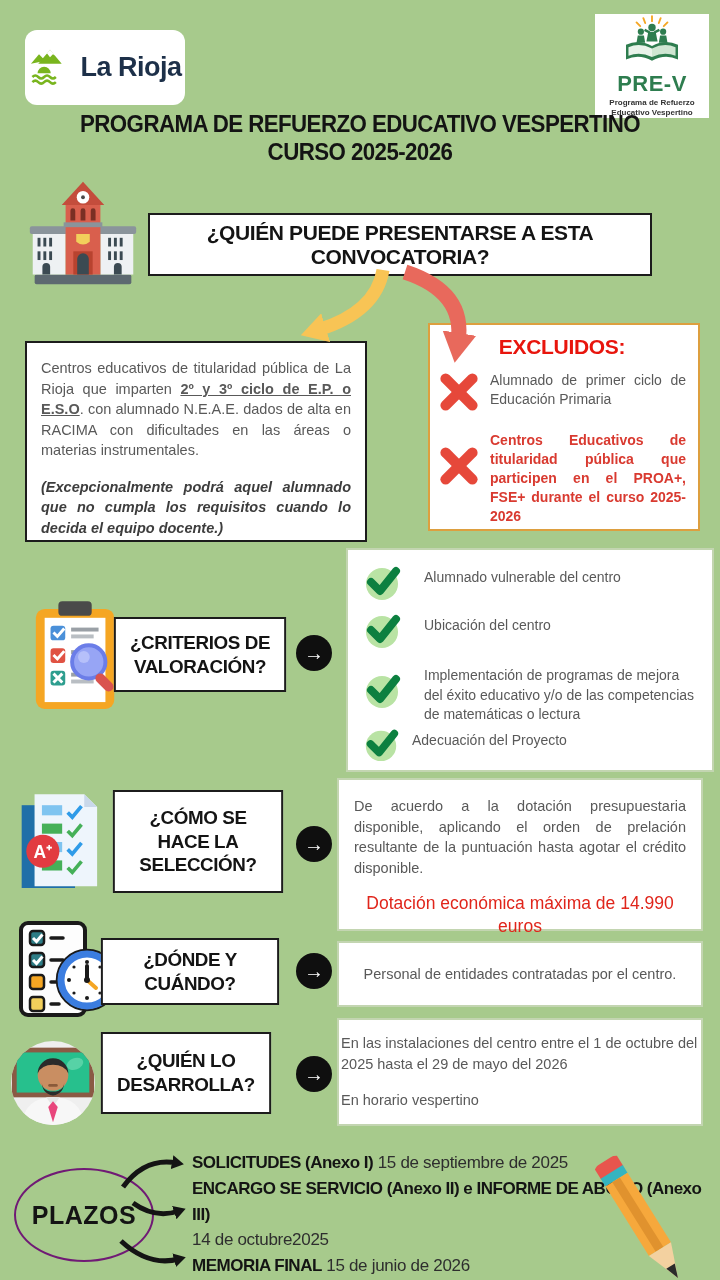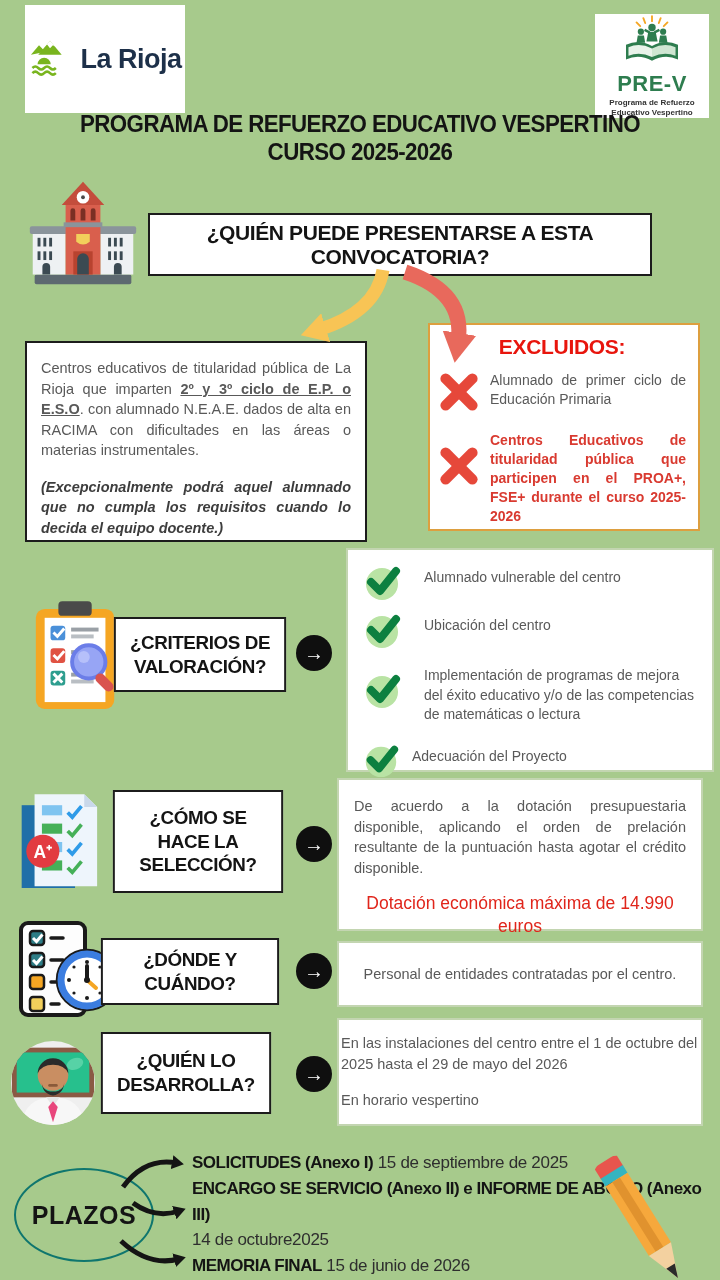--- a/index.html
+++ b/index.html
@@ -40,30 +40,30 @@
 
   .crit-item { display:flex; align-items:flex-start; gap:22px; }
   .crit-text { color:#595959; font-size:14px; line-height:1.4; padding-top:6px; }
 
   .arrow-circle { width:36px; height:36px; border-radius:50%; background:#0f0f0f; color:#fff;
     display:flex; align-items:center; justify-content:center; font-size:20px; font-weight:bold; }
 
   .red-strong { color:#e0251b; font-weight:normal; font-size:17.5px; text-align:center; line-height:1.3; }
 
   .plazos-label { font-weight:bold; font-size:25px; color:#141414; letter-spacing:0.5px; }
-  .plazos-ellipse { border:2px solid #0f766e; border-radius:50%; display:flex; align-items:center; justify-content:center; }
+  .plazos-ellipse { border:2px solid #701a75; border-radius:50%; display:flex; align-items:center; justify-content:center; }
   .deadline { font-size:17px; color:#2e2e2e; line-height:1.52; letter-spacing:-0.3px; }
   .deadline b { color:#141414; letter-spacing:-0.5px; }
 </style>
 </head>
 <body>
 
 <div class="canvas">
 
-  <div class="abs whitebox logo-rioja" style="left:25px; top:5px; width:160px; height:108px;">
+  <div class="abs whitebox logo-rioja" style="left:25px; top:30px; width:160px; height:75px;border-radius:12px;">
     <span>
       <svg width="44" height="44" viewBox="0 0 60 60">
         <path d="M4 27 L15 14 L20 19 L24 23 Z" fill="#79b51e"></path>
         <path d="M14 27 L30 8 L46 27 Z" fill="#79b51e"></path>
         <path d="M22 16 L30 8 L38 16 L34 14 L30 18 L26 13 Z" fill="#ffffff"></path>
         <path d="M13 40 a9 9 0 0 1 18 0 Z" fill="#79b51e"></path>
         <path d="M6 45 q4 -4 8 0 q4 4 8 0 q4 -4 8 0 q4 4 8 0" stroke="#79b51e" stroke-width="3.4" fill="none"></path>
         <path d="M6 52 q4 -4 8 0 q4 4 8 0 q4 -4 8 0 q4 4 8 0" stroke="#79b51e" stroke-width="3.4" fill="none"></path>
       </svg>
     </span>
@@ -215,21 +215,21 @@
     </div>
     <div class="crit-item" style="margin-top:6px;">
       <span style="margin-top:10px;">
         <svg width="40" height="40" viewBox="0 0 40 40">
             <circle cx="20" cy="22" r="16" fill="#b9e3a4"></circle>
         <path d="M9 20 L18 29 L34 9" stroke="#0c8040" stroke-width="8" fill="none" stroke-linecap="round" stroke-linejoin="round"></path>
           </svg>
       </span>
       <span class="crit-text" style="max-width:290px;">Implementación de programas de mejora del éxito educativo y/o de las competencias de matemáticas o lectura</span>
     </div>
-    <div class="crit-item" style="margin-top:16px;gap:12px;">
+    <div class="crit-item" style="margin-top:0;gap:12px;">
       <span>
         <svg width="38" height="38" viewBox="0 0 40 40">
             <circle cx="20" cy="22" r="16" fill="#b9e3a4"></circle>
         <path d="M9 20 L18 29 L34 9" stroke="#0c8040" stroke-width="8" fill="none" stroke-linecap="round" stroke-linejoin="round"></path>
           </svg>
       </span>
       <span class="crit-text">Adecuación del Proyecto</span>
     </div>
   </div>
 

